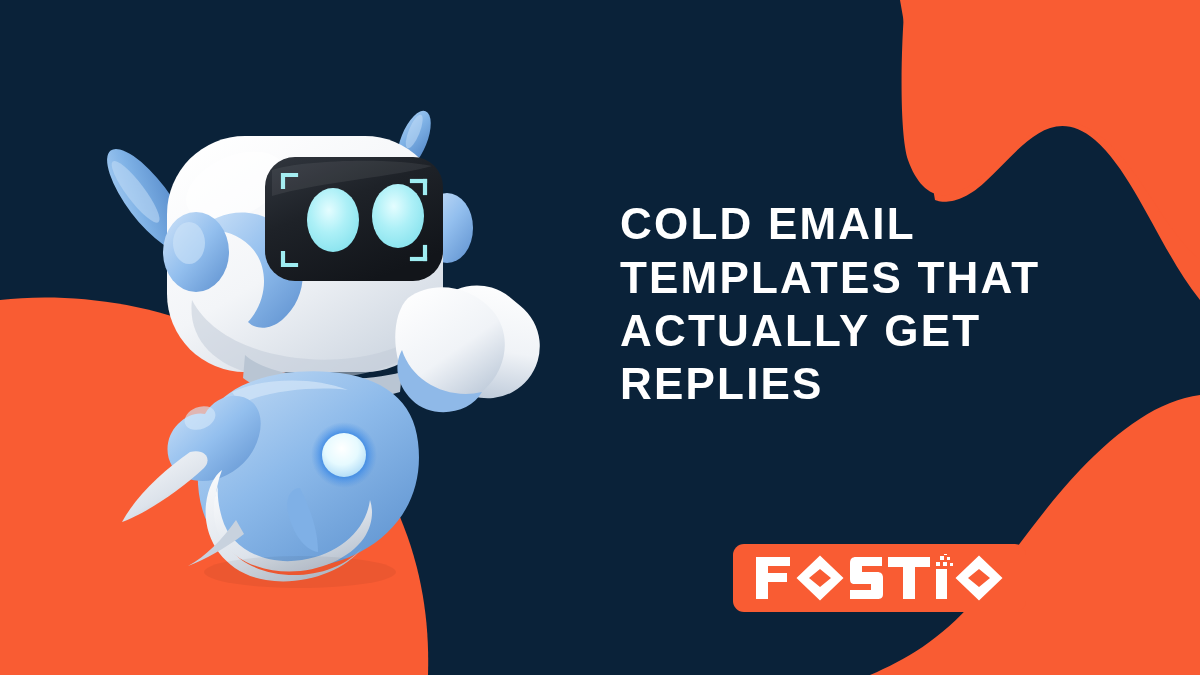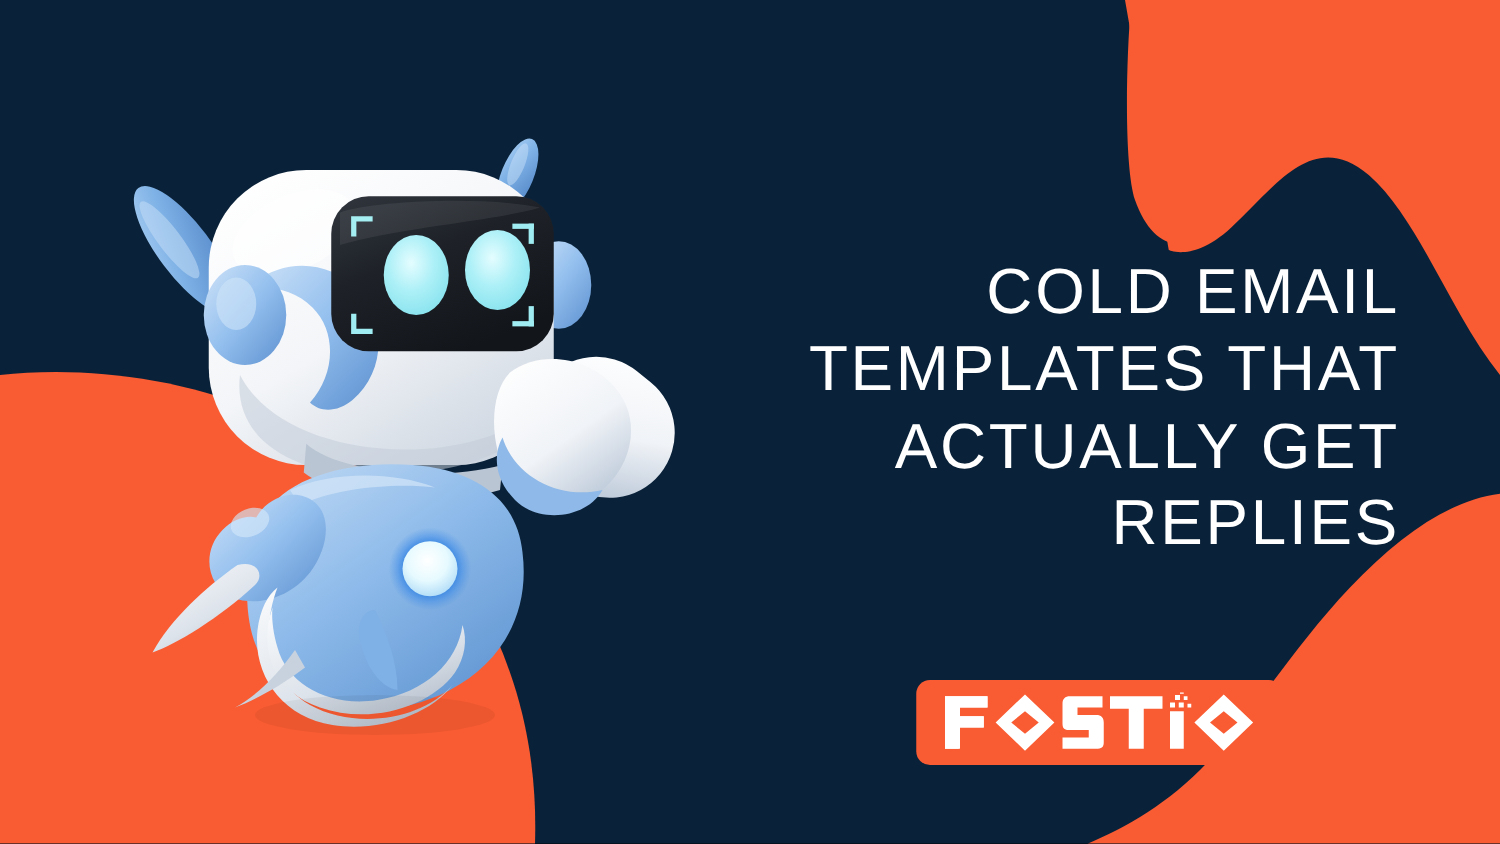--- a/index.html
+++ b/index.html
@@ -34,24 +34,24 @@
     width: 1200px;
     height: 675px;
   }
 
   
   .headline {
     position: absolute;
     left: 620px;
     top: 168px;
     width: 500px;
-    text-align: right;
+    text-align: left;
     color: #FFFFFF;
-    font-size: 51px;
-    font-weight: 400;
+    font-size: 44px;
+    font-weight: 700;
     line-height: 1.21;
     letter-spacing: 2.2px;
     text-transform: uppercase;
     white-space: pre-line;
   }
 
   
   .logo-badge {
     position: absolute;
     left: 733px;

